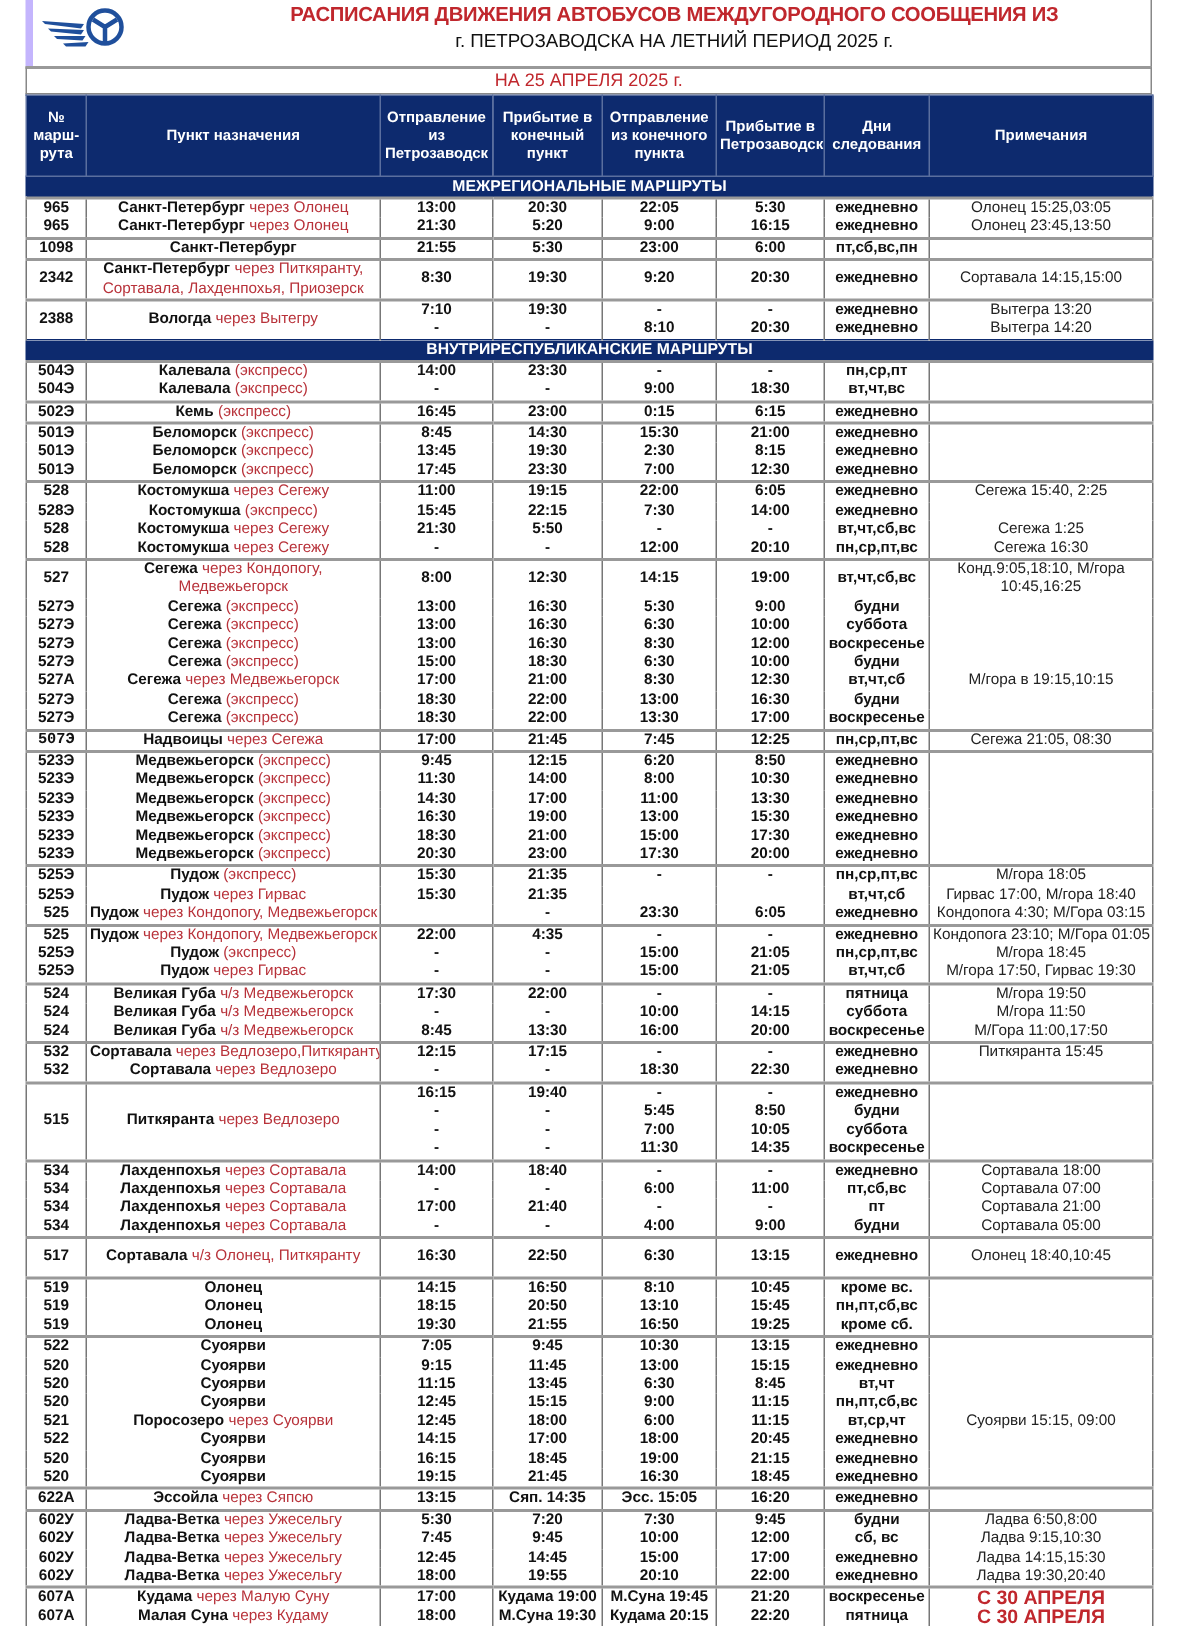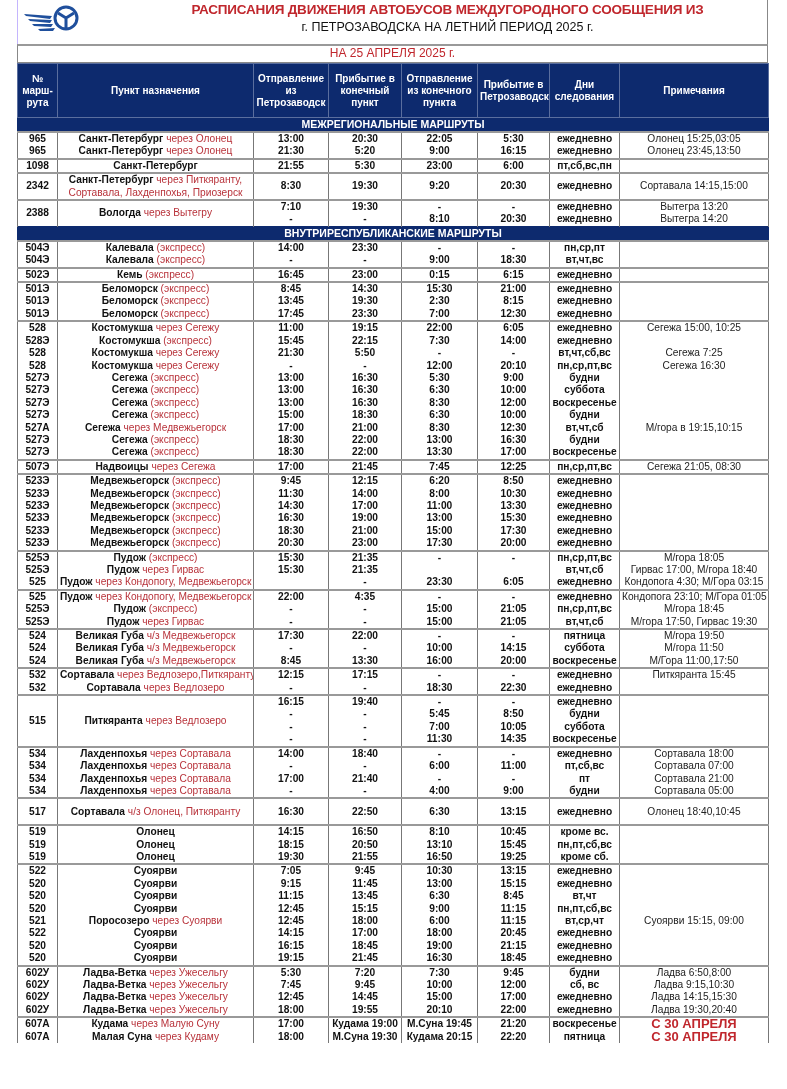--- a/index.html
+++ b/index.html
@@ -1,18 +1,18 @@
 <!DOCTYPE html>
 <html><head>
 <meta charset="utf-8">
 <style>
   html,body{margin:0;padding:0;background:#ffffff;}
   body{width:787px;height:1089px;overflow:hidden;font-family:"Liberation Sans",sans-serif;color:#111;}
   .page{position:absolute;left:17px;top:0;width:751px;}
-  .title-block{position:relative;height:44px;border-left:1px solid #c4b5fd;border-right:1px solid #888;}
+  .title-block{position:relative;height:44px;border-left:5px solid #c4b5fd;border-right:1px solid #888;}
   .logo{position:absolute;left:4px;top:2px;width:64px;height:36px;}
   .title1{position:absolute;left:0;right:0;top:2px;text-align:center;font-weight:bold;font-size:13.5px;color:#c0272d;padding-left:110px;letter-spacing:-0.2px;}
   .title2{position:absolute;left:0;right:0;top:20px;text-align:center;font-weight:normal;font-size:12.5px;color:#111;padding-left:110px;}
   .date-line{height:16px;border:1px solid #888;border-top:2px solid #999;text-align:center;font-weight:normal;font-size:12px;color:#c0272d;line-height:15px;}
   table{border-collapse:collapse;width:751px;table-layout:fixed;font-size:10.2px;}
   th{background:#0d2a6e;color:#fff;font-weight:bold;font-size:10px;border:1px solid #5a6e9e;line-height:12px;padding:1px 2px;height:51px;}
   td{text-align:center;padding:0 2px;line-height:12.4px;height:12.4px;border-left:1px solid #777;border-right:1px solid #777;white-space:nowrap;overflow:hidden;}
   td.num{font-weight:bold;}
   td.dest{font-weight:bold;}
   td.time{font-weight:bold;}
@@ -200,51 +200,61 @@
           <td class="note"></td>
         </tr>
         <tr class="gstart">
           <td class="num" style="height: 12.4px;">528</td>
           <td class="dest"><span>Костомукша</span> <span class="via">через Сегежу</span></td>
           <td class="time">11:00</td>
           <td class="time">19:15</td>
           <td class="time">22:00</td>
           <td class="time">6:05</td>
           <td class="days">ежедневно</td>
-          <td class="note">Сегежа 15:00, 10:25</td>
+          <td class="note">Сегежа 15:40, 2:25</td>
         </tr>
         <tr>
           <td class="num" style="height: 12.4px;">528Э</td>
           <td class="dest"><span>Костомукша</span> <span class="via">(экспресс)</span></td>
           <td class="time">15:45</td>
           <td class="time">22:15</td>
           <td class="time">7:30</td>
           <td class="time">14:00</td>
           <td class="days">ежедневно</td>
           <td class="note"></td>
         </tr>
         <tr>
           <td class="num" style="height: 12.4px;">528</td>
           <td class="dest"><span>Костомукша</span> <span class="via">через Сегежу</span></td>
           <td class="time">21:30</td>
           <td class="time">5:50</td>
           <td class="time">-</td>
           <td class="time">-</td>
           <td class="days">вт,чт,сб,вс</td>
-          <td class="note">Сегежа 7:25</td>
+          <td class="note">Сегежа 1:25</td>
         </tr>
         <tr>
           <td class="num" style="height: 12.4px;">528</td>
           <td class="dest"><span>Костомукша</span> <span class="via">через Сегежу</span></td>
           <td class="time">-</td>
           <td class="time">-</td>
           <td class="time">12:00</td>
           <td class="time">20:10</td>
           <td class="days">пн,ср,пт,вс</td>
           <td class="note">Сегежа 16:30</td>
+        </tr>
+        <tr class="gstart">
+          <td class="num" style="height: 24.8px;">527</td>
+          <td class="dest multi"><span>Сегежа</span> <span class="via">через Кондопогу, Медвежьегорск</span></td>
+          <td class="time">8:00</td>
+          <td class="time">12:30</td>
+          <td class="time">14:15</td>
+          <td class="time">19:00</td>
+          <td class="days">вт,чт,сб,вс</td>
+          <td class="note multi">Конд.9:05,18:10, М/гора 10:45,16:25</td>
         </tr>
         <tr>
           <td class="num" style="height: 12.4px;">527Э</td>
           <td class="dest"><span>Сегежа</span> <span class="via">(экспресс)</span></td>
           <td class="time">13:00</td>
           <td class="time">16:30</td>
           <td class="time">5:30</td>
           <td class="time">9:00</td>
           <td class="days">будни</td>
           <td class="note"></td>
@@ -303,21 +313,21 @@
           <td class="num" style="height: 12.4px;">527Э</td>
           <td class="dest"><span>Сегежа</span> <span class="via">(экспресс)</span></td>
           <td class="time">18:30</td>
           <td class="time">22:00</td>
           <td class="time">13:30</td>
           <td class="time">17:00</td>
           <td class="days">воскресенье</td>
           <td class="note"></td>
         </tr>
         <tr class="gstart">
-          <td class="num" style="height: 12.4px;">507Э</td>
+          <td class="num" style="height: 12.4px; font-family: Liberation Mono, monospace;">507Э</td>
           <td class="dest"><span>Надвоицы</span> <span class="via">через Сегежа</span></td>
           <td class="time">17:00</td>
           <td class="time">21:45</td>
           <td class="time">7:45</td>
           <td class="time">12:25</td>
           <td class="days">пн,ср,пт,вс</td>
           <td class="note">Сегежа 21:05, 08:30</td>
         </tr>
         <tr class="gstart">
           <td class="num" style="height: 12.4px;">523Э</td>
@@ -678,20 +688,30 @@
           <td class="num" style="height: 12.4px;">520</td>
           <td class="dest"><span>Суоярви</span></td>
           <td class="time">19:15</td>
           <td class="time">21:45</td>
           <td class="time">16:30</td>
           <td class="time">18:45</td>
           <td class="days">ежедневно</td>
           <td class="note"></td>
         </tr>
         <tr class="gstart">
+          <td class="num" style="height: 12.4px;">622А</td>
+          <td class="dest"><span>Эссойла</span> <span class="via">через Сяпсю</span></td>
+          <td class="time">13:15</td>
+          <td class="time">Сяп. 14:35</td>
+          <td class="time">Эсс. 15:05</td>
+          <td class="time">16:20</td>
+          <td class="days">ежедневно</td>
+          <td class="note"></td>
+        </tr>
+        <tr class="gstart">
           <td class="num" style="height: 12.4px;">602У</td>
           <td class="dest"><span>Ладва-Ветка</span> <span class="via">через Ужесельгу</span></td>
           <td class="time">5:30</td>
           <td class="time">7:20</td>
           <td class="time">7:30</td>
           <td class="time">9:45</td>
           <td class="days">будни</td>
           <td class="note">Ладва 6:50,8:00</td>
         </tr>
         <tr>

